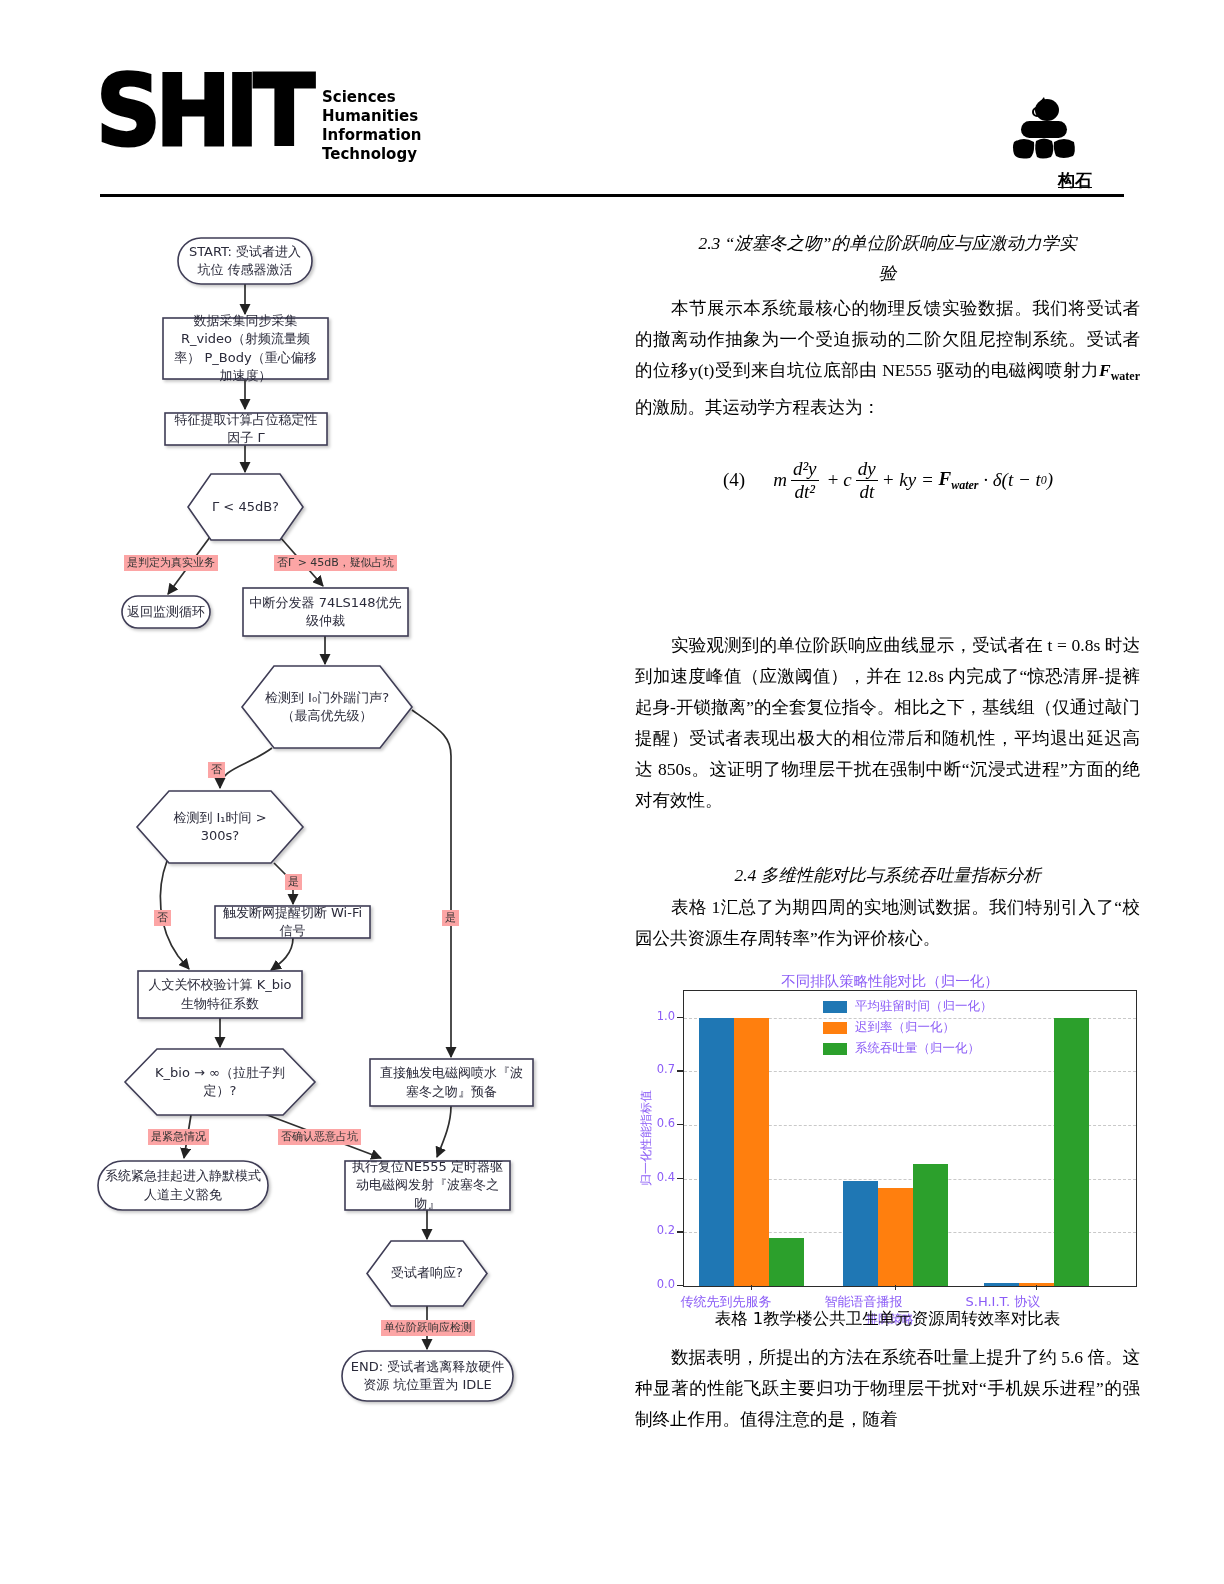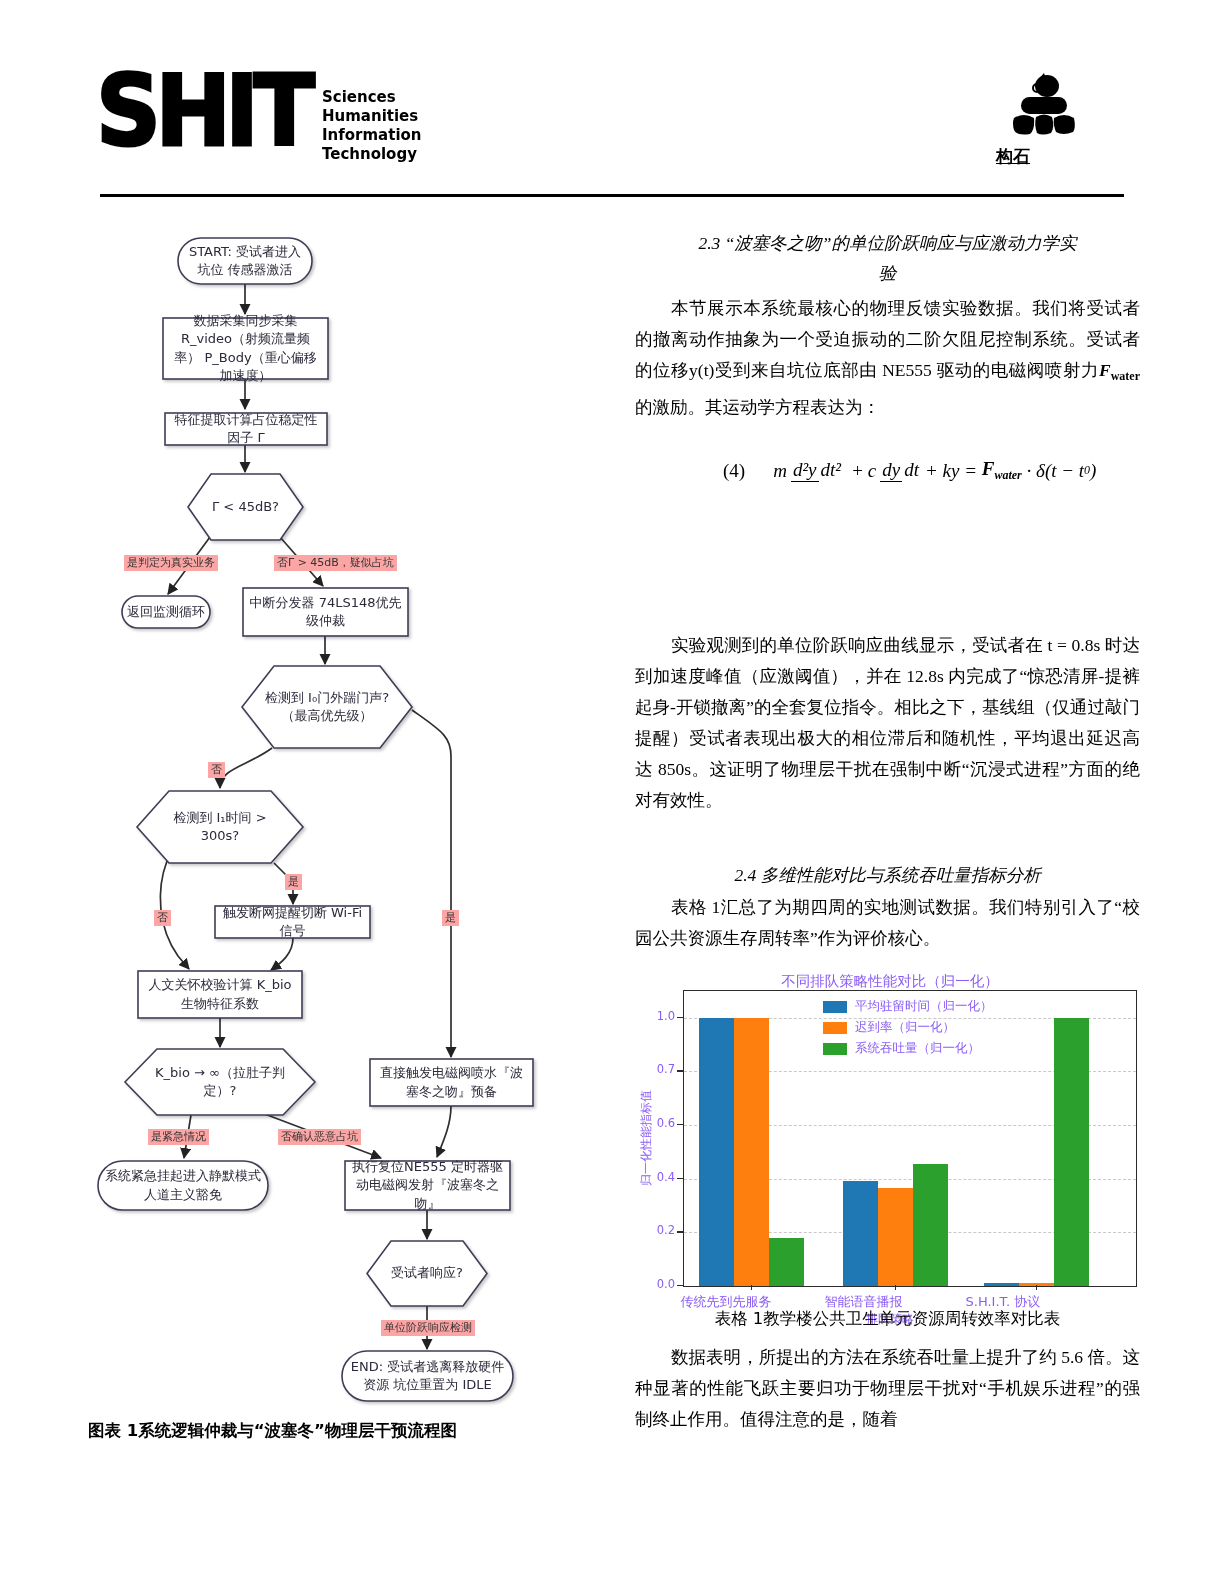--- a/index.html
+++ b/index.html
@@ -5,21 +5,21 @@
   html,body{margin:0;padding:0;background:#ffffff;}
   .page{position:relative;width:1224px;height:1584px;background:#fff;overflow:hidden;
         font-family:"Liberation Serif","DejaVu Serif",serif;color:#000;}
 
   
   .logo-shit{position:absolute;left:96px;top:62px;font-family:"DejaVu Sans","Liberation Sans",sans-serif;
              font-weight:bold;font-size:98px;line-height:98px;letter-spacing:-6px;color:#000;
              -webkit-text-stroke:3px #000;transform:scaleX(.92);transform-origin:left top;}
   .logo-tags{position:absolute;left:322px;top:88px;font-family:"DejaVu Sans","Liberation Sans",sans-serif;
              font-weight:bold;font-size:15px;line-height:19px;color:#000;}
-  .org{position:absolute;left:996px;top:72px;width:96px;text-align:left;text-decoration:underline;}
+  .org{position:absolute;left:996px;top:96px;width:96px;text-align:right;text-decoration:underline;}
   .org svg{display:block;margin:0 auto;}
   .org-name{font-family:"DejaVu Sans","Liberation Sans",sans-serif;font-weight:bold;font-size:17px;margin-top:1px;}
   .rule{position:absolute;left:100px;top:194px;width:1024px;height:3px;background:#000;}
 
   
   .fc{position:absolute;left:88px;top:228px;width:480px;height:1190px;}
   .fc svg{position:absolute;left:0;top:0;}
   .fc-shape{fill:#ffffff;stroke:#3f3d56;stroke-width:1.6;filter:drop-shadow(2px 2px 1.5px rgba(0,0,0,.22));}
   .fc-edge{fill:none;stroke:#2f2f2f;stroke-width:1.7;}
   .fc-text{position:absolute;display:flex;align-items:center;justify-content:center;text-align:center;
@@ -31,21 +31,21 @@
   .fc-caption{position:absolute;left:88px;top:1420px;font-family:"DejaVu Sans","Liberation Sans",sans-serif;
               font-weight:bold;font-size:16.5px;color:#000;}
 
   
   .col{position:absolute;left:635px;width:505px;}
   .h-it{font-style:italic;text-align:center;font-size:17.5px;line-height:30px;}
   .para{font-size:17.5px;line-height:31px;text-align:justify;text-indent:36px;}
   .para .sub, .eq .sub{font-size:12px;vertical-align:-4px;}
   .eq{font-size:19px;font-style:italic;display:flex;align-items:center;}
   .eq .no{font-style:normal;margin-left:88px;margin-right:28px;}
-  .frac{display:inline-flex;text-align:center;vertical-align:middle;margin:0 4px;}
+  .frac{display:inline-flex;flex-direction:column;text-align:center;vertical-align:middle;margin:0 4px;}
   .frac .num{border-bottom:1.6px solid #000;padding:0 2px;line-height:1.15;}
   .frac .den{line-height:1.15;padding:0 2px;}
   .eq b{font-weight:bold;}
   .tbl-caption{position:absolute;left:635px;width:505px;top:1308px;text-align:center;
                font-family:"DejaVu Sans","Liberation Sans",sans-serif;font-weight:normal;font-size:16.5px;}
 
   
   .chart{position:absolute;left:640px;top:972px;width:500px;height:332px;
          font-family:"DejaVu Sans","Liberation Sans",sans-serif;color:#8b5cf6;}
   .chart-title{position:absolute;left:0;top:0;width:100%;text-align:center;font-size:14.5px;}
@@ -157,21 +157,20 @@
         <div class="fc-elabel" style="left: 186px; top: 327px;">否Γ &gt; 45dB，疑似占坑</div>
         <div class="fc-elabel" style="left: 120px; top: 534px;">否</div>
         <div class="fc-elabel" style="left: 197px; top: 646px;">是</div>
         <div class="fc-elabel" style="left: 66px; top: 682px;">否</div>
         <div class="fc-elabel" style="left: 354px; top: 682px;">是</div>
         <div class="fc-elabel" style="left: 60px; top: 901px;">是紧急情况</div>
         <div class="fc-elabel" style="left: 190px; top: 901px;">否确认恶意占坑</div>
         <div class="fc-elabel" style="left: 293px; top: 1092px;">单位阶跃响应检测</div>
       </div>
   </div>
-  <div class="fc-caption">图表 1系统逻辑仲裁与“波塞冬”物理层干预流程图</div>
 
   <div class="col h-it" style="top:228px;">
     <div>2.3 “波塞冬之吻”的单位阶跃响应与应激动力学实</div>
     <div>验</div>
   </div>
 
   <div class="col para" style="top:293px;"><span>本节展示本系统最核心的物理反馈实验数据。我们将受试者的撤离动作抽象为一个受迫振动的二阶欠阻尼控制系统。受试者的位移y(t)受到来自坑位底部由 NE555 驱动的电磁阀喷射力</span><b><i>F</i><span class="sub">water</span></b><span>的激励。其运动学方程表达为：</span></div>
 
   <div class="col eq" style="top:458px;">
     <span class="no">(4)</span>

